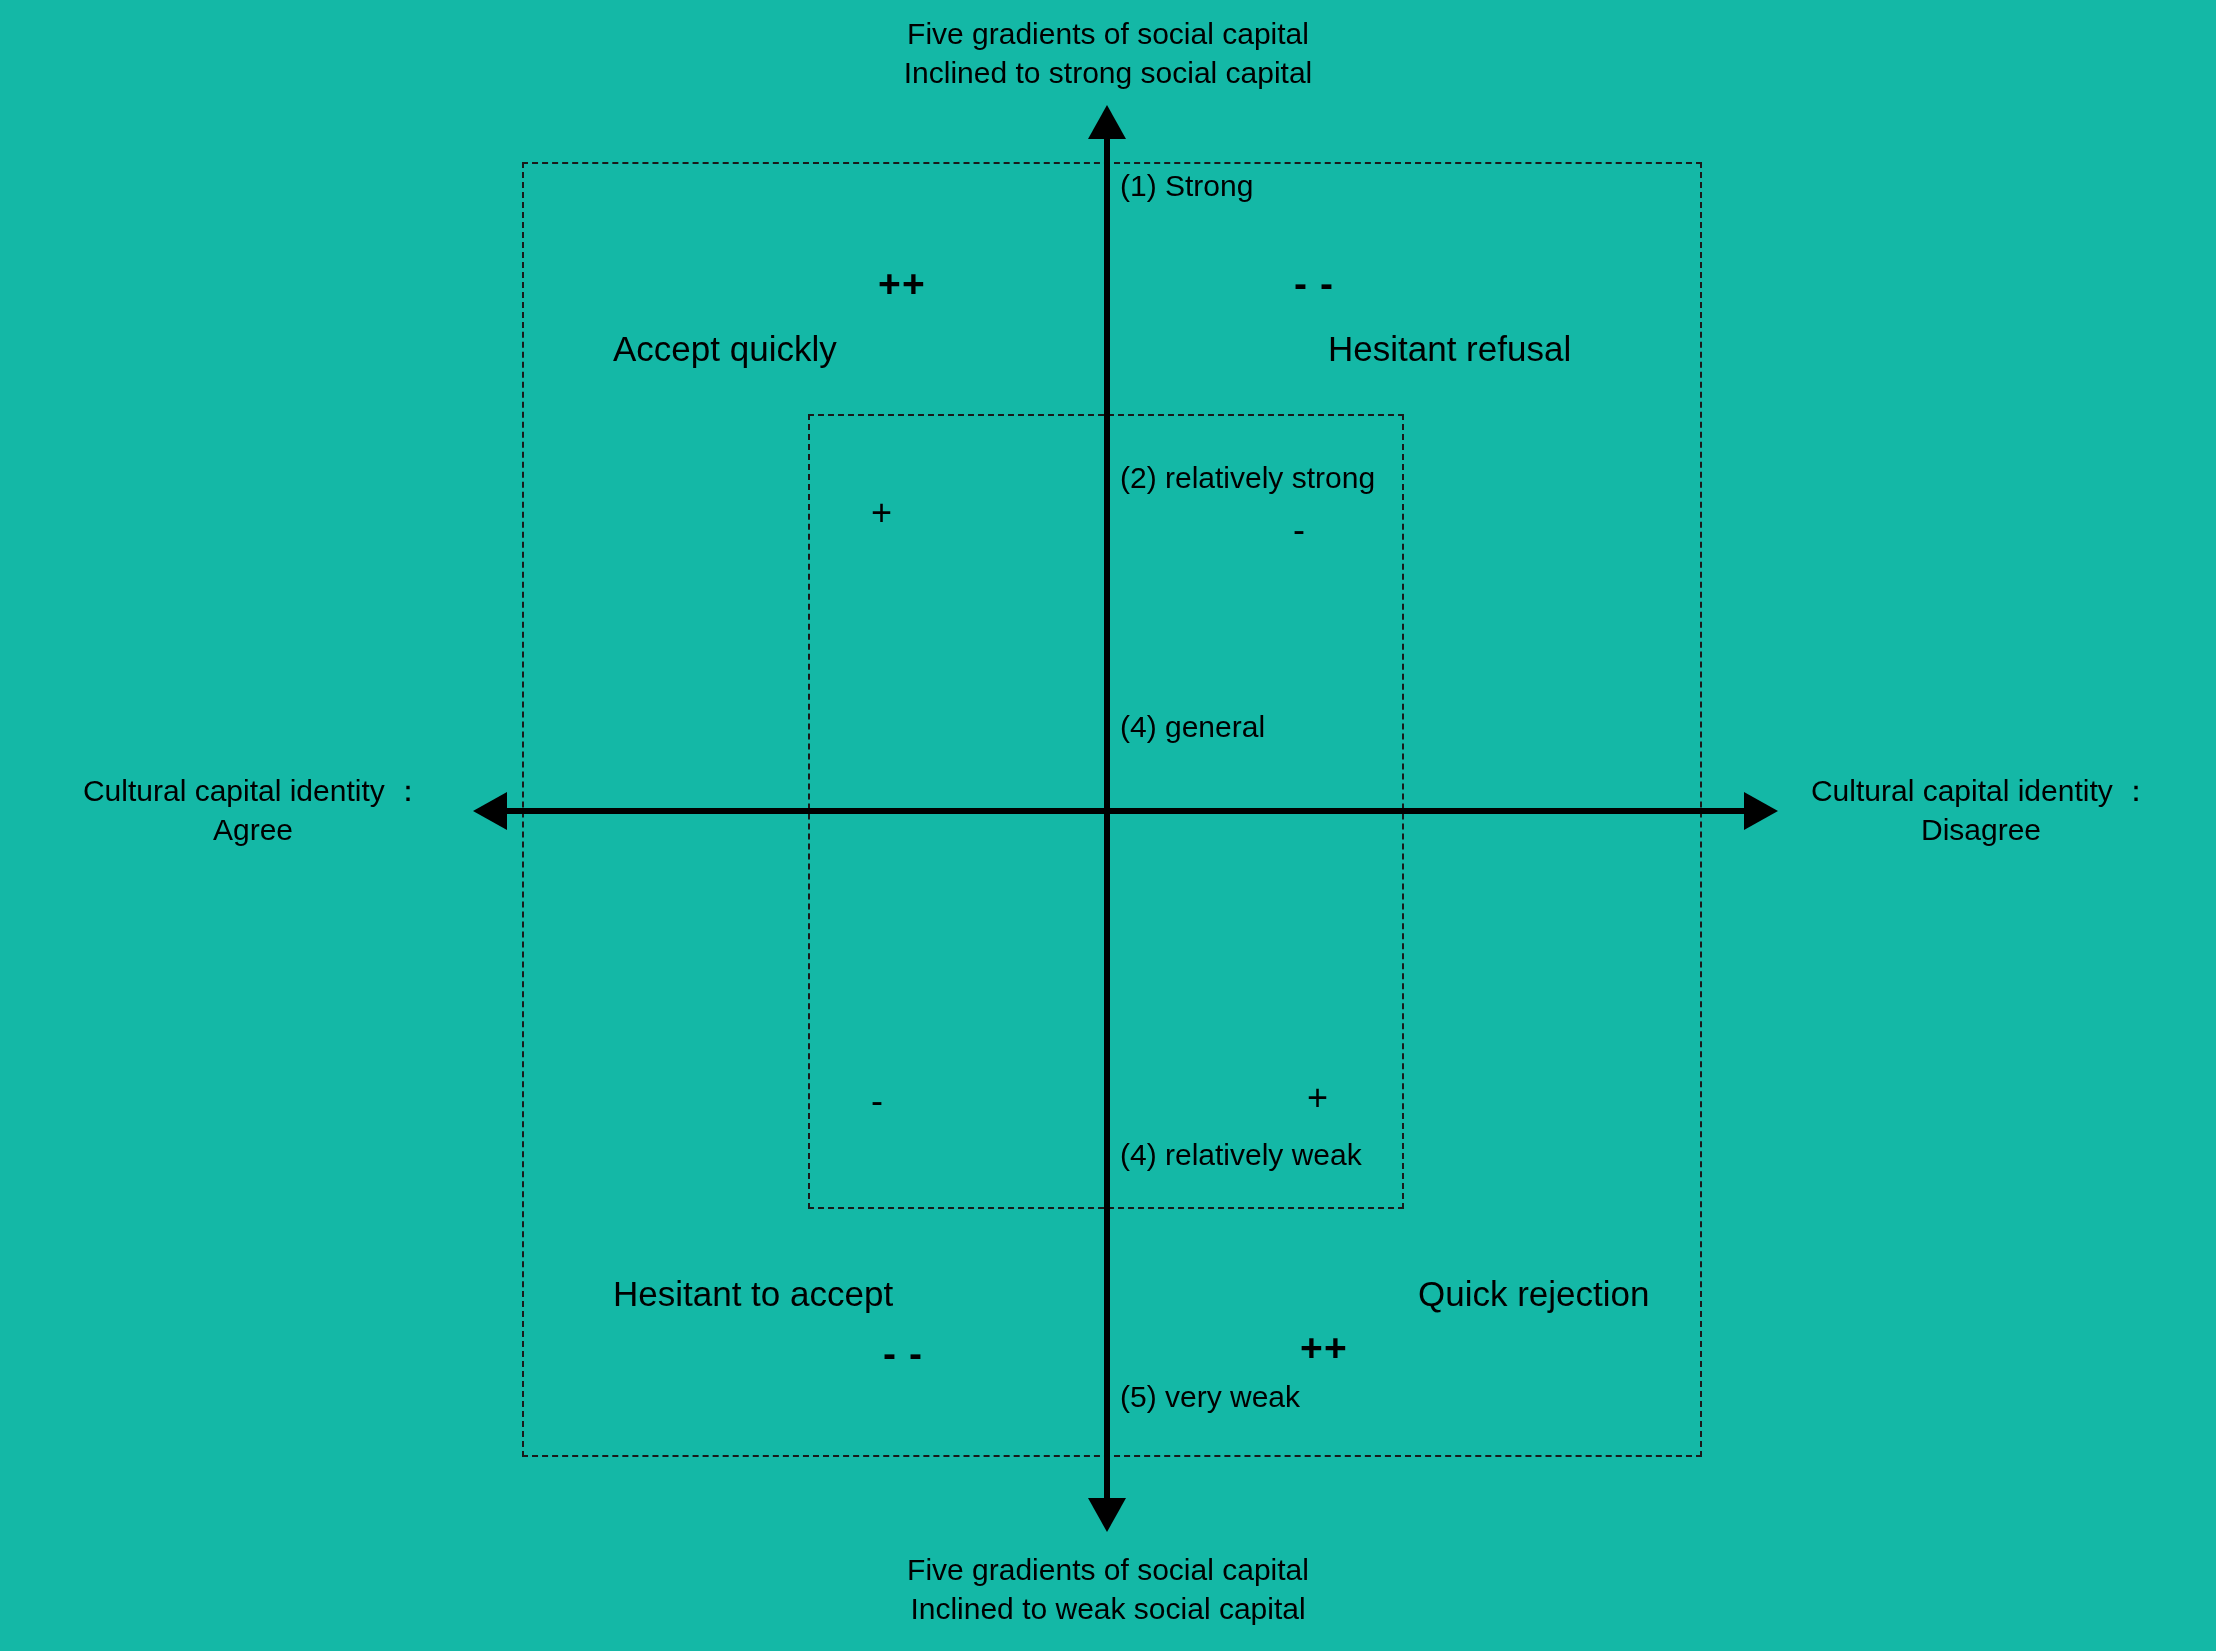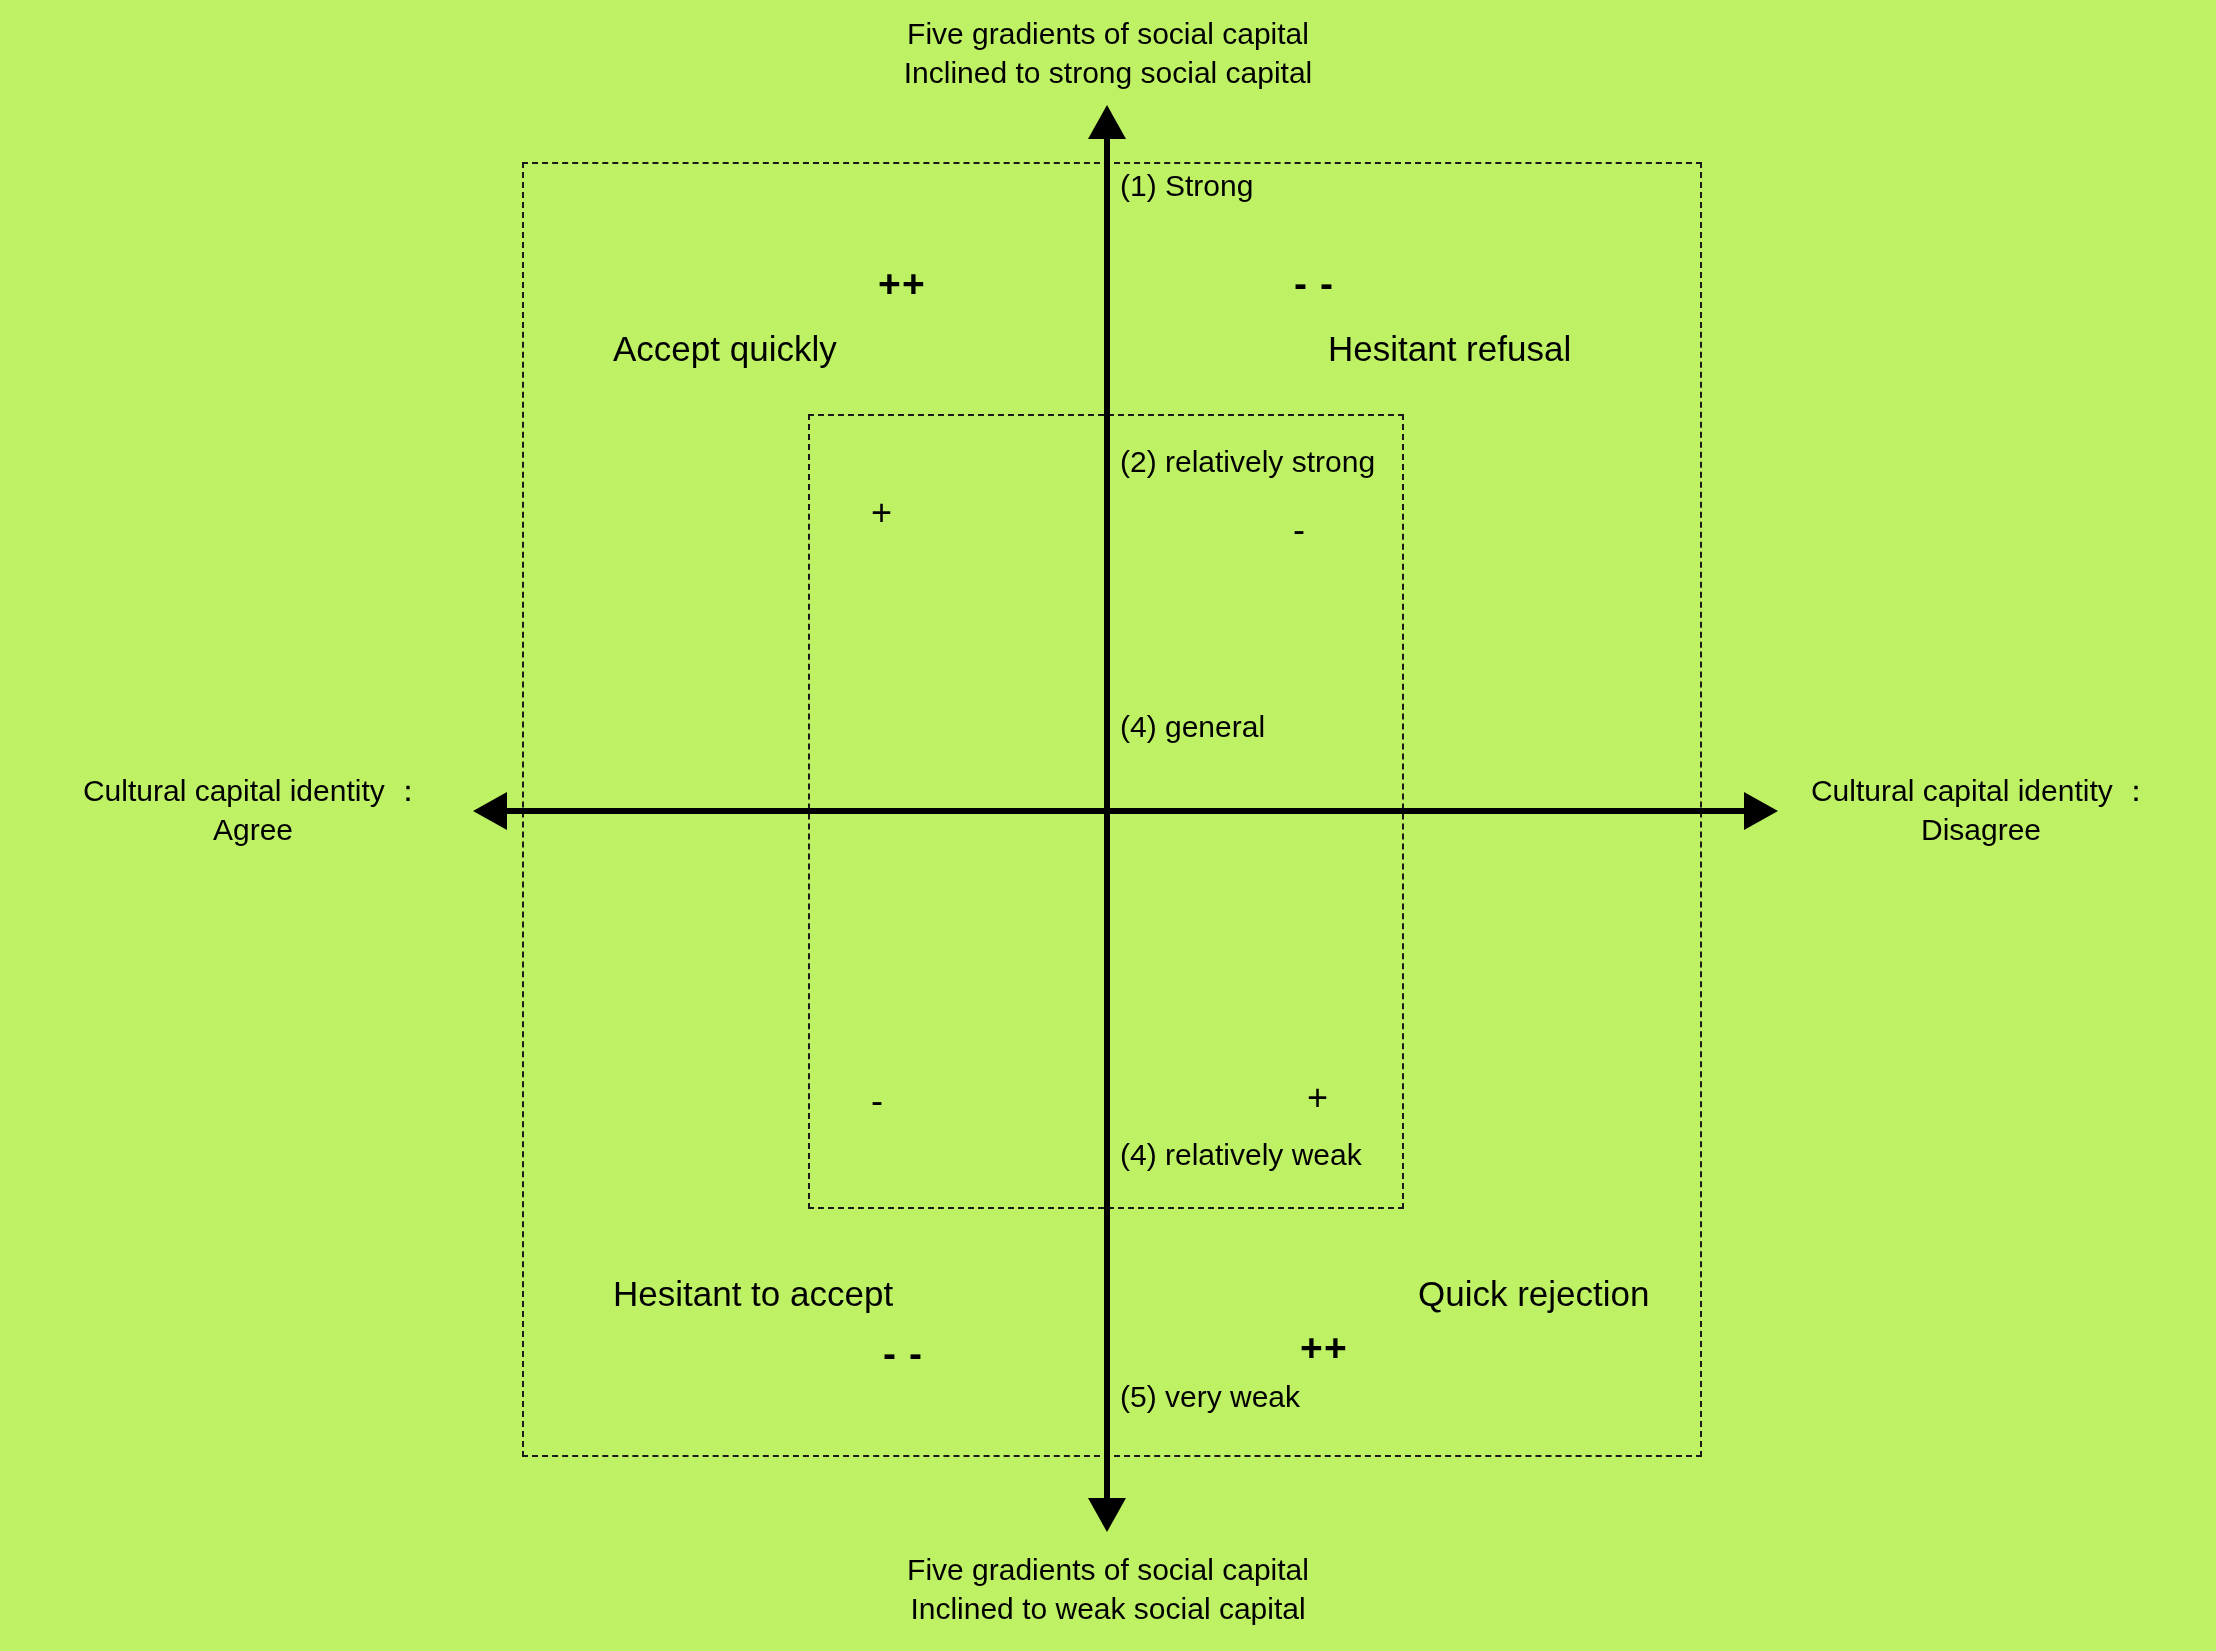--- a/index.html
+++ b/index.html
@@ -4,21 +4,21 @@
 <style>
   html, body {
     margin: 0;
     padding: 0;
     background: #ffffff;
   }
   #canvas {
     position: relative;
     width: 2216px;
     height: 1651px;
-    background: #bef264;
+    background: #14b8a6;
     font-family: "Liberation Sans", sans-serif;
     color: #000000;
     overflow: hidden;
   }
 
   
   .axis-label {
     position: absolute;
     font-size: 30px;
     line-height: 1.30;
@@ -116,21 +116,21 @@
 
   
   .tick-label {
     position: absolute;
     font-size: 30px;
     line-height: 1.1;
     white-space: nowrap;
     color: #000;
   }
   #tick-1 { left: 1120px; top: 169px; }
-  #tick-2 { left: 1120px; top: 445px; }
+  #tick-2 { left: 1120px; top: 461px; }
   #tick-3 { left: 1120px; top: 710px; }
   #tick-4 { left: 1120px; top: 1138px; }
   #tick-5 { left: 1120px; top: 1380px; }
   #tick-5 .strong { font-weight: normal; }
 
   
   .quadrant-title {
     position: absolute;
     font-size: 35px;
     font-weight: normal;

